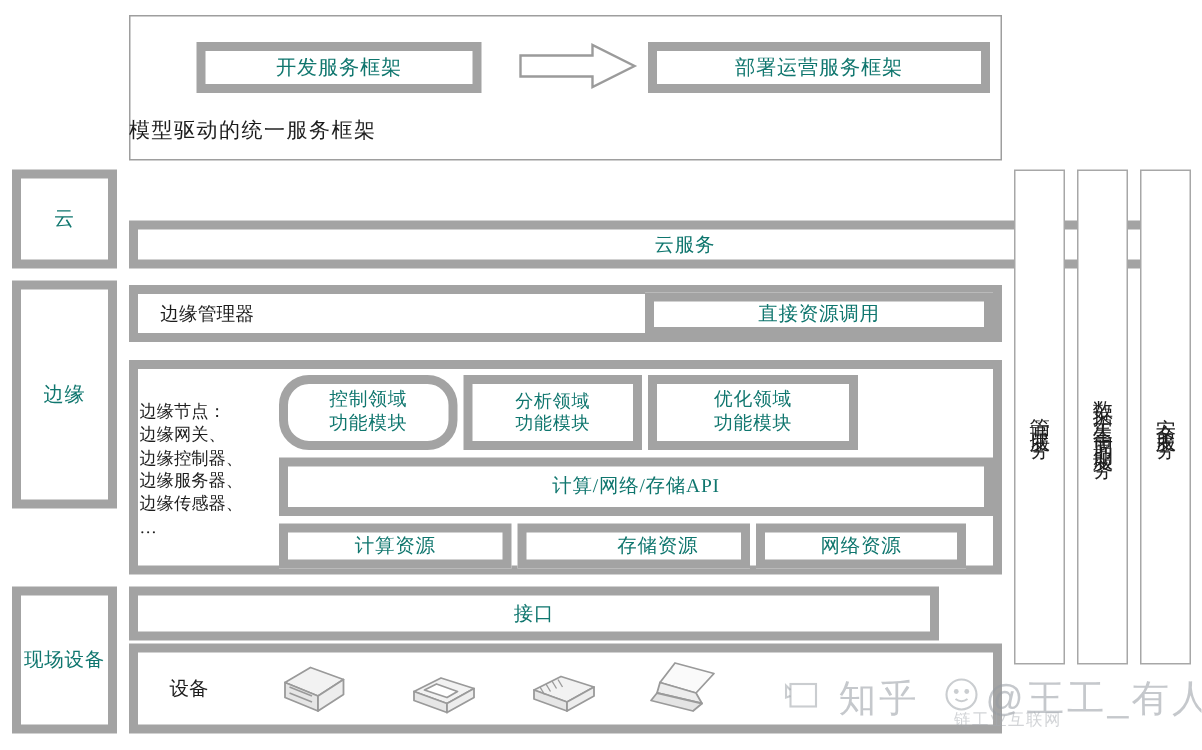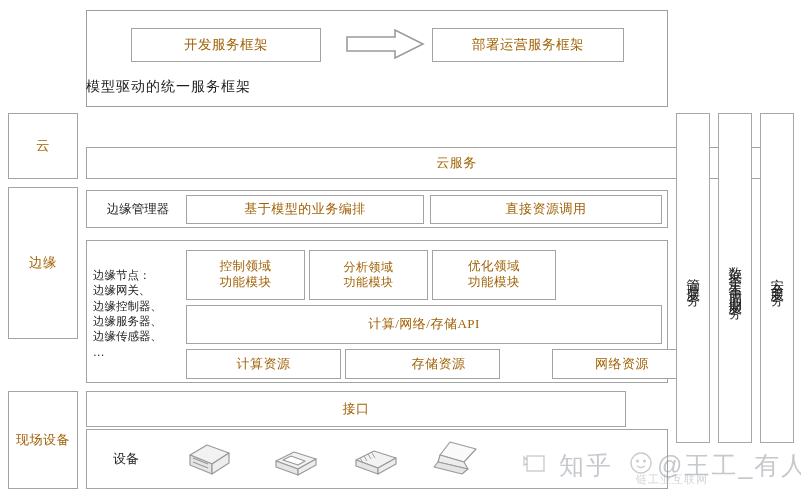--- a/index.html
+++ b/index.html
@@ -17,30 +17,30 @@
   }
   #diagram {
     position: absolute;
     left: 0; top: 0;
     width: 801px;
     height: 500px;
   }
   .bx {
     position: absolute;
     box-sizing: border-box;
-    border: 1px solid #a3a3a3;
+    border: 6px solid #a3a3a3;
     background: #ffffff;
     display: flex;
     align-items: center;
     justify-content: center;
     text-align: right;
     font-size: 13px;
     line-height: 1.25;
     letter-spacing: 0.5px;
-    color: #a16207;
+    color: #0f766e;
   }
 
   
   .side-label { font-size: 13.5px; }
 
   
   #top-banner {
     position: absolute;
     left: 86px; top: 10px;
     width: 582px; height: 97px;
@@ -155,82 +155,79 @@
   <div class="bx" style="left:131px; top:28px; width:190px; height:34px; font-size:13.5px;">
     <span>开发服务框架</span>
   </div>
 
   <div id="arrow-wrap">
     <svg width="80" height="32" viewBox="0 0 80 32">
       <polygon points="2,9 50,9 50,2 78,16 50,30 50,23 2,23" fill="#ffffff" stroke="#9b9b9b" stroke-width="1.6" stroke-linejoin="miter"></polygon>
     </svg>
   </div>
 
-  <div class="bx" style="left:432px; top:28px; width:192px; height:34px; font-size:13.5px;">
+  <div class="bx" style="left:432px; top:28px; width:228px; height:34px; font-size:13.5px;">
     <span>部署运营服务框架</span>
   </div>
 
   <div id="top-caption">模型驱动的统一服务框架</div>
 
   <div class="bx side-label" style="left:8px; top:113px; width:70px; height:66px;">
     <span>云</span>
   </div>
 
   <div class="bx" style="left:86px; top:147px; width:697px; height:32px;padding-left:44px;">
     <span>云服务</span>
   </div>
 
   <div class="bx side-label" style="left:8px; top:187px; width:70px; height:152px;">
     <span>边缘</span>
   </div>
 
   <div class="bx" style="left:86px; top:190px; width:582px; height:38px;"></div>
   <div style="position:absolute; left:95px; top:200px; width:86px; height:18px; font-size:12.5px; text-align:center; line-height:18px;">边缘管理器</div>
-  <div class="bx" style="left:186px; top:195px; width:238px; height:29px;">
-    <span>基于模型的业务编排</span>
-  </div>
   <div class="bx" style="left:430px; top:195px; width:232px; height:29px;">
     <span>直接资源调用</span>
   </div>
 
   <div class="bx" style="left:86px; top:240px; width:582px; height:143px;"></div>
 
   <div id="edge-node-list">
     <div>边缘节点：</div>
     <div>边缘网关、</div>
     <div>边缘控制器、</div>
     <div>边缘服务器、</div>
     <div>边缘传感器、</div>
     <div>…</div>
   </div>
 
-  <div class="bx" style="left:186px; top:250px; width:119px; height:50px; white-space:pre-line; font-size:12.5px;">
+  <div class="bx" style="left:186px; top:250px; width:119px; height:50px; white-space:pre-line; font-size:12.5px;border-radius:20px;">
     <span>控制领域
 功能模块</span>
   </div>
   <div class="bx" style="left:309px; top:250px; width:119px; height:50px; white-space:pre-line; font-size:12px;">
     <span>分析领域
 功能模块</span>
   </div>
-  <div class="bx" style="left:432px; top:250px; width:124px; height:50px; white-space:pre-line; font-size:12.5px;">
+  <div class="bx" style="left:432px; top:250px; width:140px; height:50px; white-space:pre-line; font-size:12.5px;">
     <span>优化领域
 功能模块</span>
   </div>
 
   <div class="bx" style="left:186px; top:305px; width:476px; height:39px; font-size:13px;">
     <span>计算/网络/存储API</span>
   </div>
 
   <div class="bx" style="left:186px; top:349px; width:155px; height:30px;">
     <span>计算资源</span>
   </div>
   <div class="bx" style="left:345px; top:349px; width:155px; height:30px;padding-left:32px;">
     <span>存储资源</span>
   </div>
-  <div class="bx" style="left:504px; top:349px; width:140px; height:30px;margin-left:48px;">
+  <div class="bx" style="left:504px; top:349px; width:140px; height:30px;">
     <span>网络资源</span>
   </div>
 
   <div class="bx side-label" style="left:8px; top:391px; width:70px; height:98px; font-size:13px;">
     <span>现场设备</span>
   </div>
 
   <div class="bx" style="left:86px; top:391px; width:540px; height:36px;">
     <span>接口</span>
   </div>

